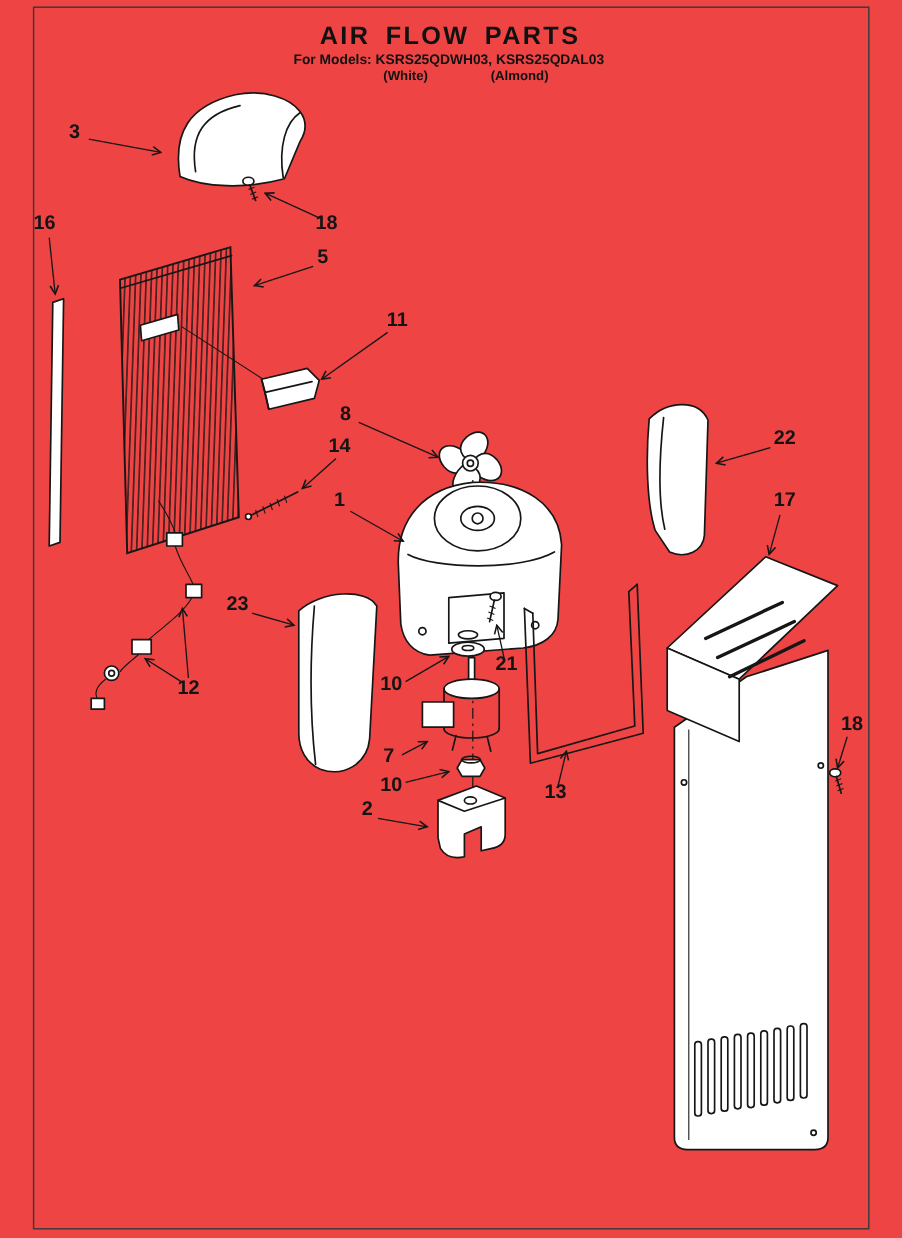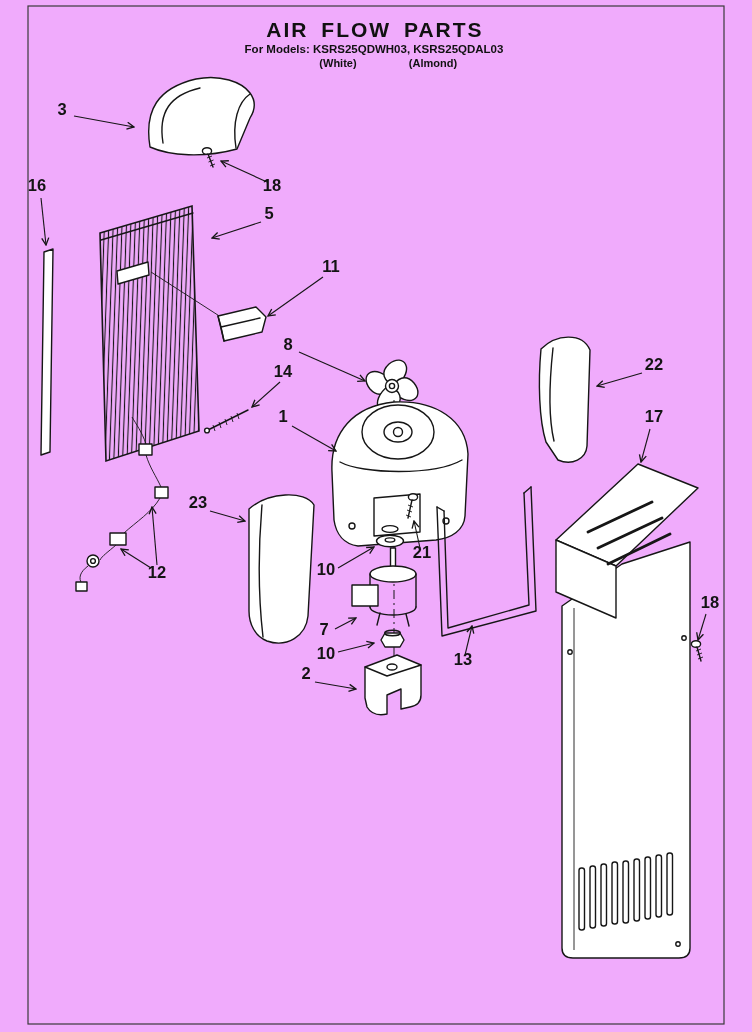--- a/index.html
+++ b/index.html
@@ -1,17 +1,17 @@
 <!DOCTYPE html>
 <html><head>
 <meta charset="utf-8">
 <style>
   html,body { margin:0; padding:0; background:#e8e8e8; }
   .page {
-    width:752px; height:1032px; margin:0 auto; background:#f0abfc;
+    width:752px; height:1032px; margin:0 auto; background:#ef4444;
     position:relative; font-family:"Liberation Sans", sans-serif;
     overflow:hidden;
     text-align:right;
   }
   svg { display:block; }
   .ln  { fill:none; stroke:#161616; stroke-width:1.4; stroke-linejoin:round; stroke-linecap:round; }
   .fw  { fill:#ffffff; stroke:#161616; stroke-width:1.4; stroke-linejoin:round; }
   .thin{ fill:none; stroke:#161616; stroke-width:0.9; }
   .ld  { fill:none; stroke:#161616; stroke-width:1.1; }
   .thk { fill:none; stroke:#161616; stroke-width:2.8; stroke-linecap:round; }

